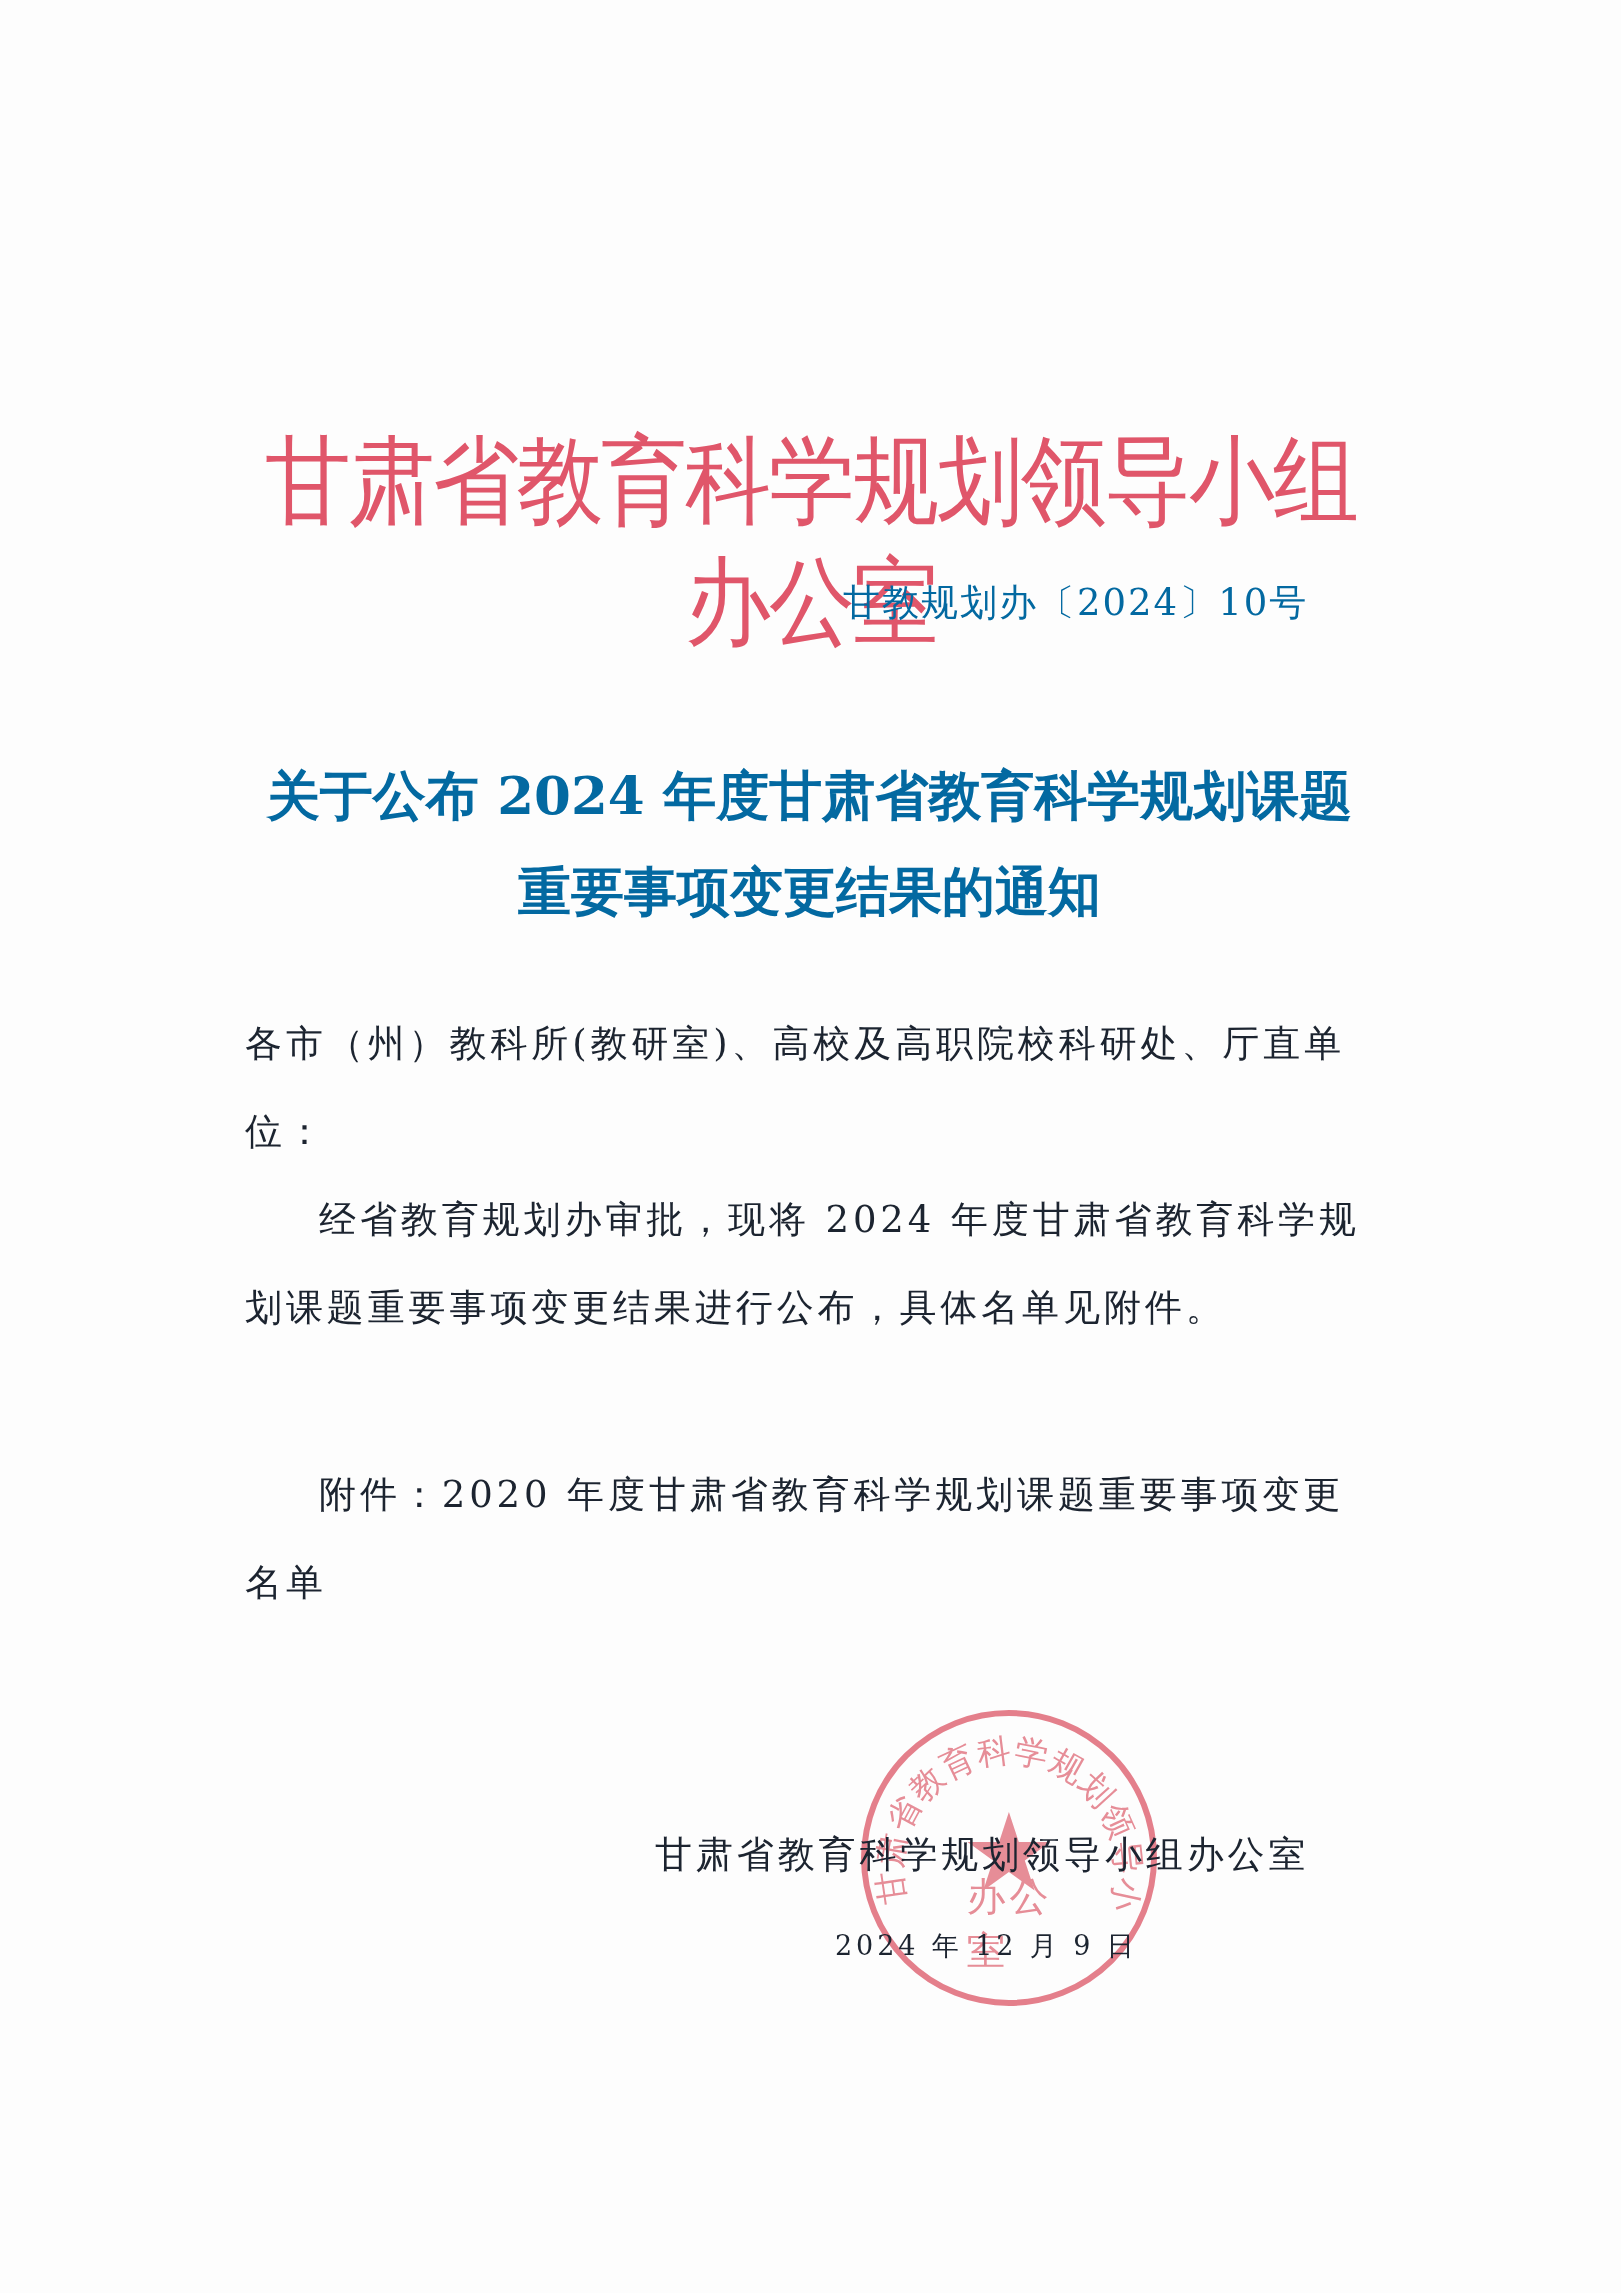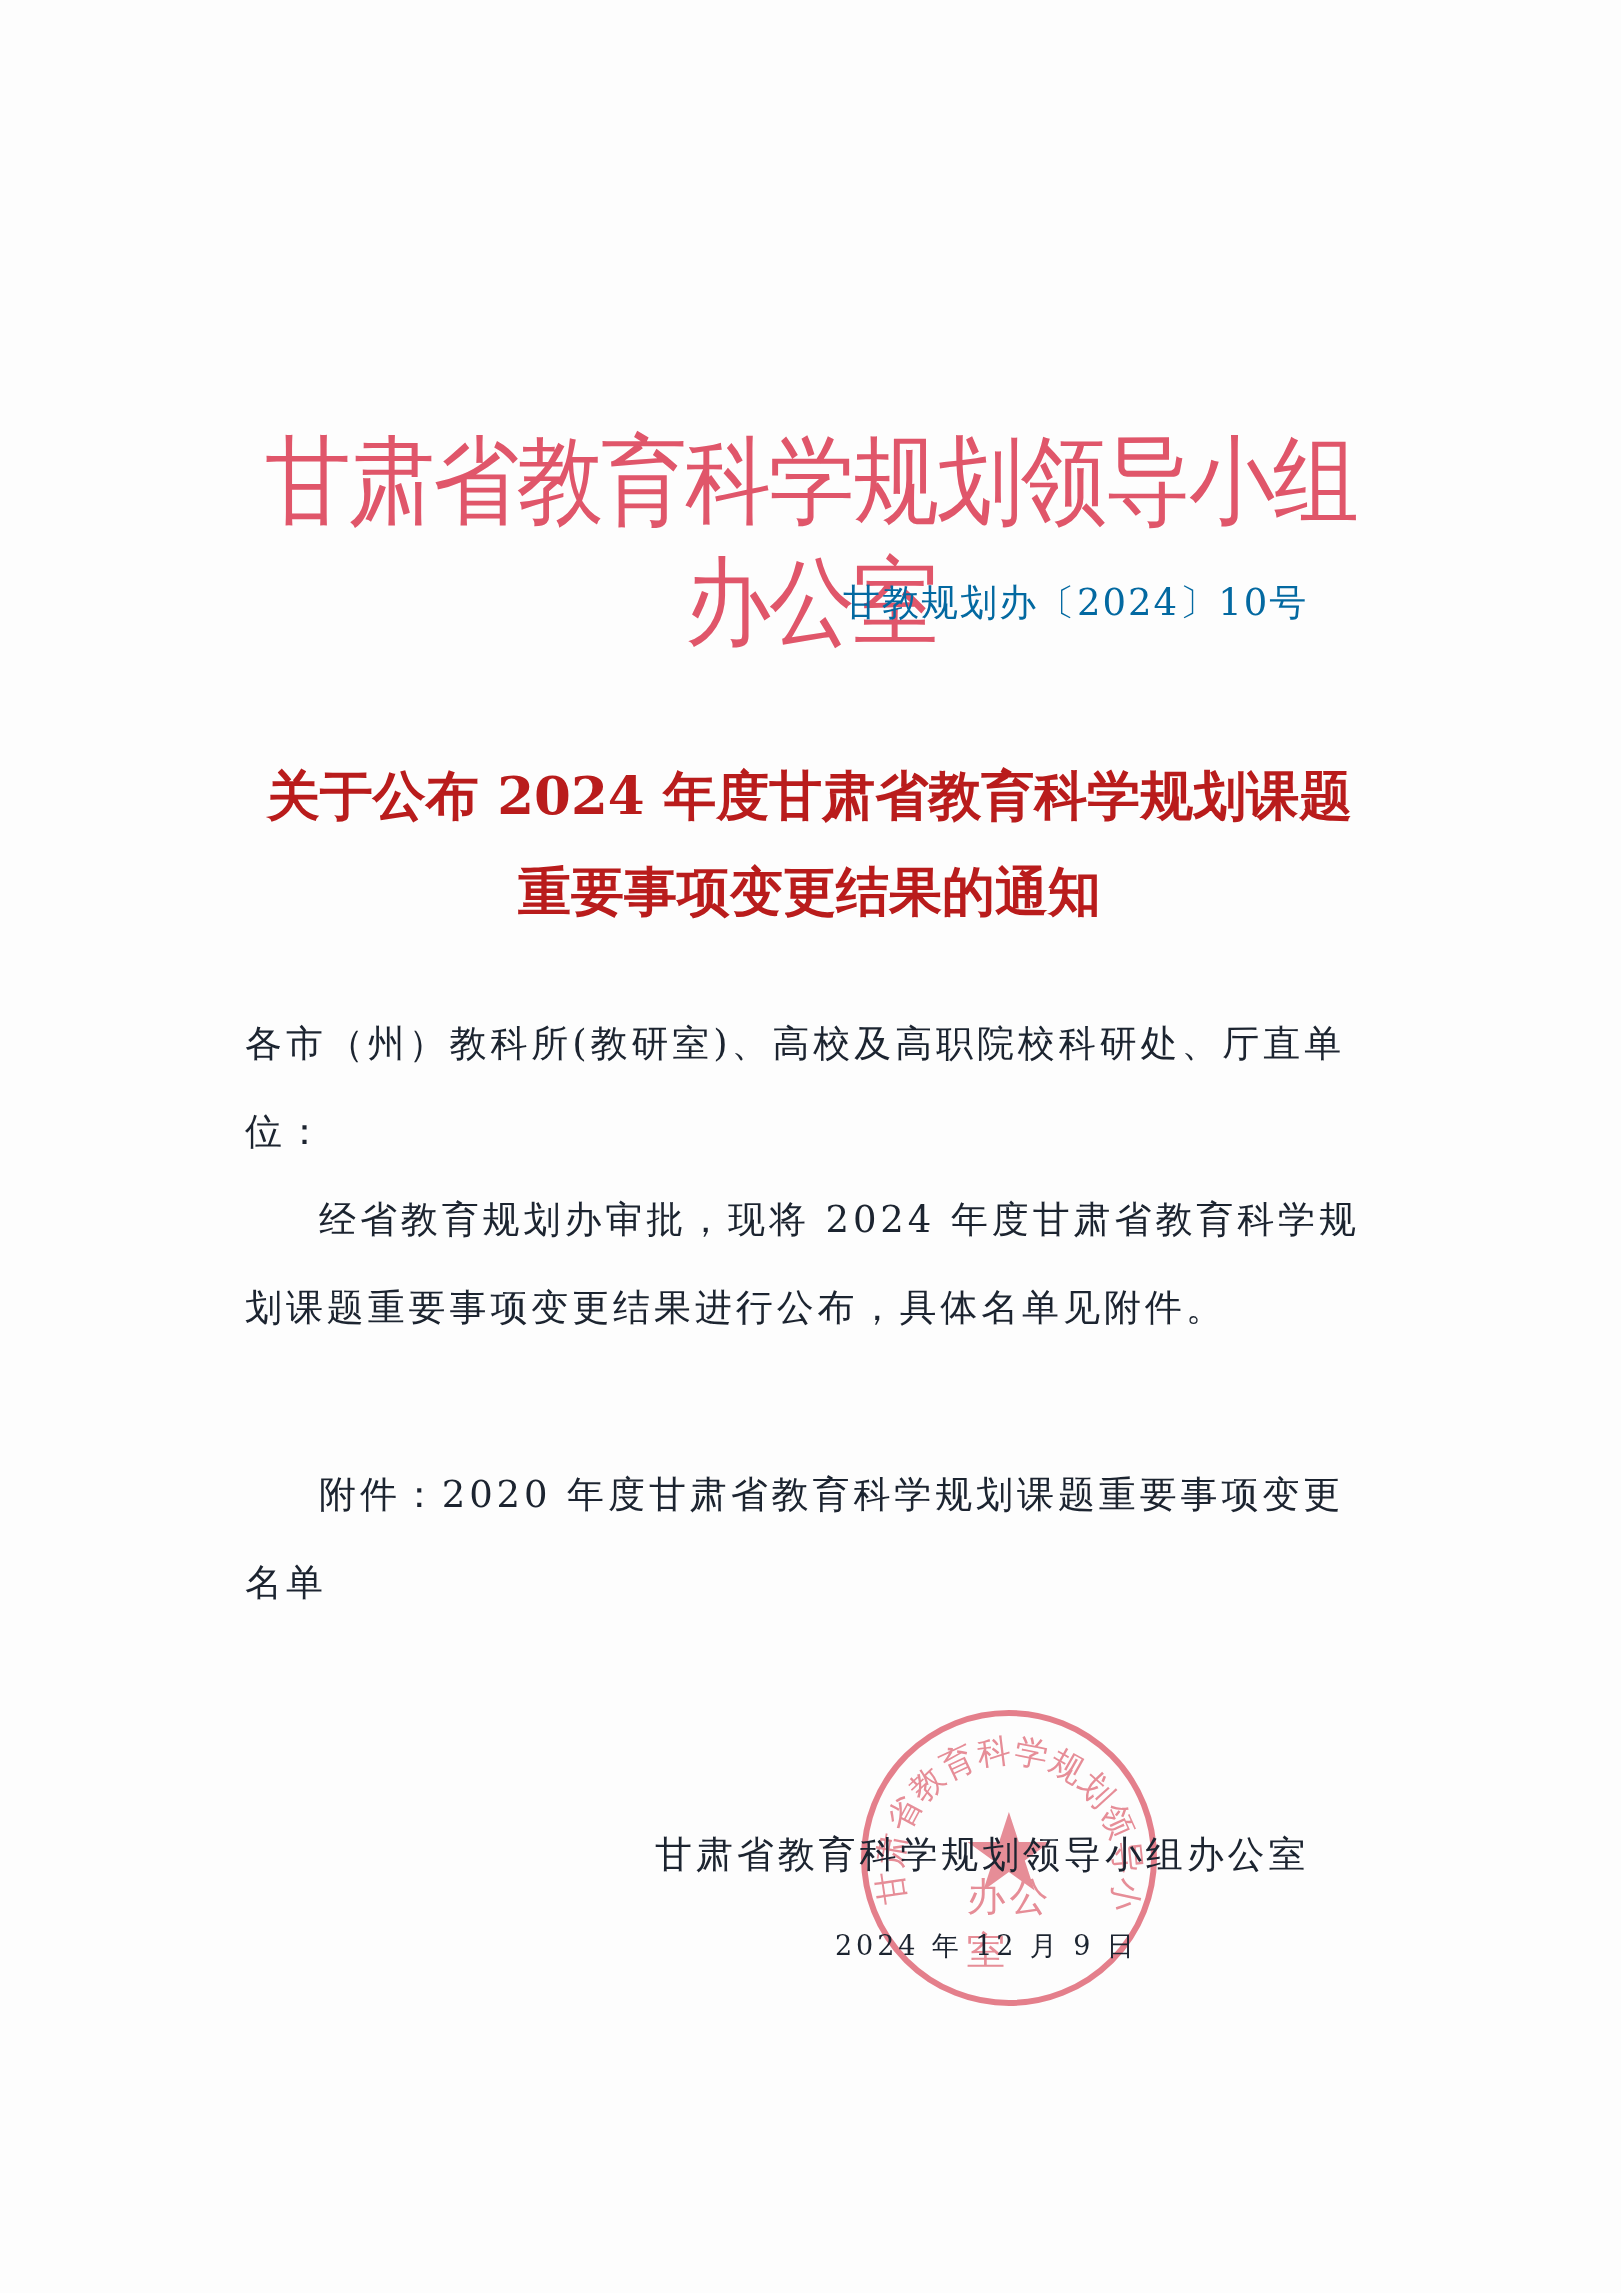--- a/index.html
+++ b/index.html
@@ -25,21 +25,21 @@
     position: absolute; left: 843px; top: 578px;
     font-size: 37px; line-height: 49px; letter-spacing: 2px;
     color: #0369a1;
   }
   .title {
     position: absolute; left: 231px; top: 747px; width: 1157px;
     text-align: center;
     font-family: "DejaVu Serif", "Liberation Serif", serif;
     font-weight: bold;
     font-size: 53px; line-height: 96px;
-    color: #b91c1c;
+    color: #0369a1;
   }
   .body-text {
     position: absolute; left: 245px; width: 1137px;
     font-size: 37px; line-height: 88px;
     letter-spacing: 3.9px;
     color: #1c2430;
   }
   .p-greeting { top: 1000px; }
   .p-main { top: 1176px; text-indent: 2em; }
   .p-attach { top: 1451px; text-indent: 2em; }

